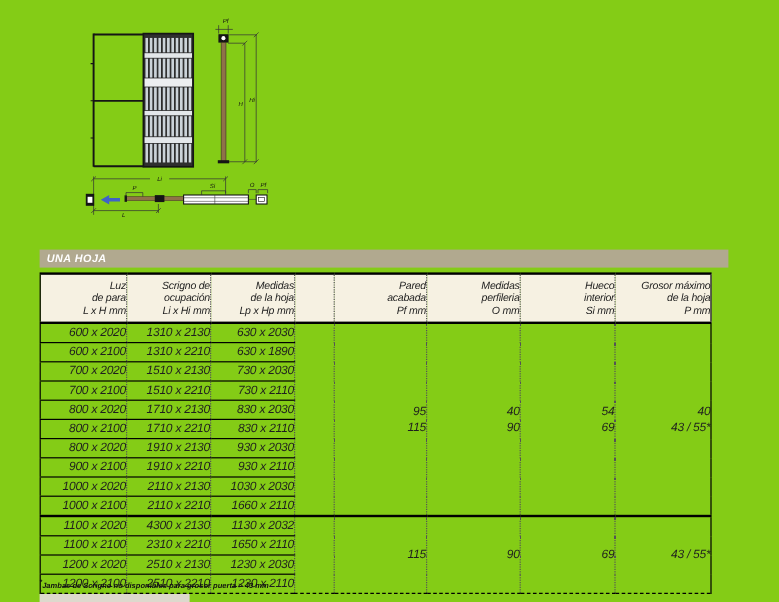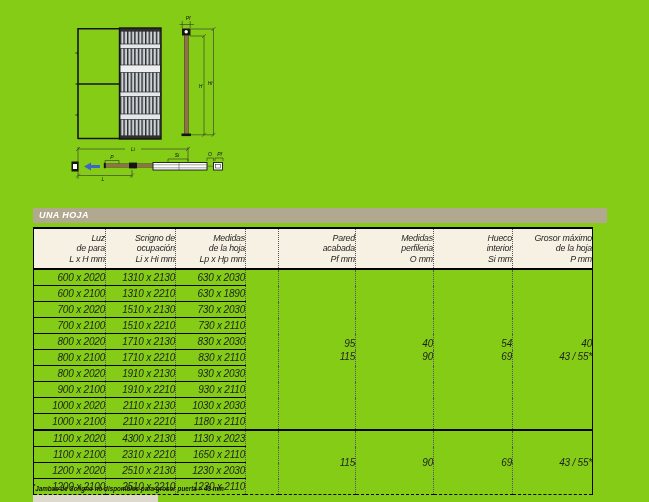--- a/index.html
+++ b/index.html
@@ -261,27 +261,27 @@
         <td class="c-dim vd">930 x 2110</td>
       </tr>
       <tr>
         <td class="c-dim">1000 x 2020</td>
         <td class="c-dim vd">2110 x 2130</td>
         <td class="c-dim vd">1030 x 2030</td>
       </tr>
       <tr class="sep">
         <td class="c-dim">1000 x 2100</td>
         <td class="c-dim vd">2110 x 2210</td>
-        <td class="c-dim vd">1180 x 2110</td>
+        <td class="c-dim vd">1660 x 2110</td>
       </tr>
 
       <tr>
         <td class="c-dim">1100 x 2020</td>
         <td class="c-dim vd">4300 x 2130</td>
-        <td class="c-dim vd">1130 x 2023</td>
+        <td class="c-dim vd">1130 x 2032</td>
         <td class="vd m2" rowspan="4"></td>
         <td class="vd m2 merged" rowspan="4">
           <div>115</div>
         </td>
         <td class="vd m2 merged" rowspan="4">
           <div>90</div>
         </td>
         <td class="vd m2 merged" rowspan="4">
           <div>69</div>
         </td>

